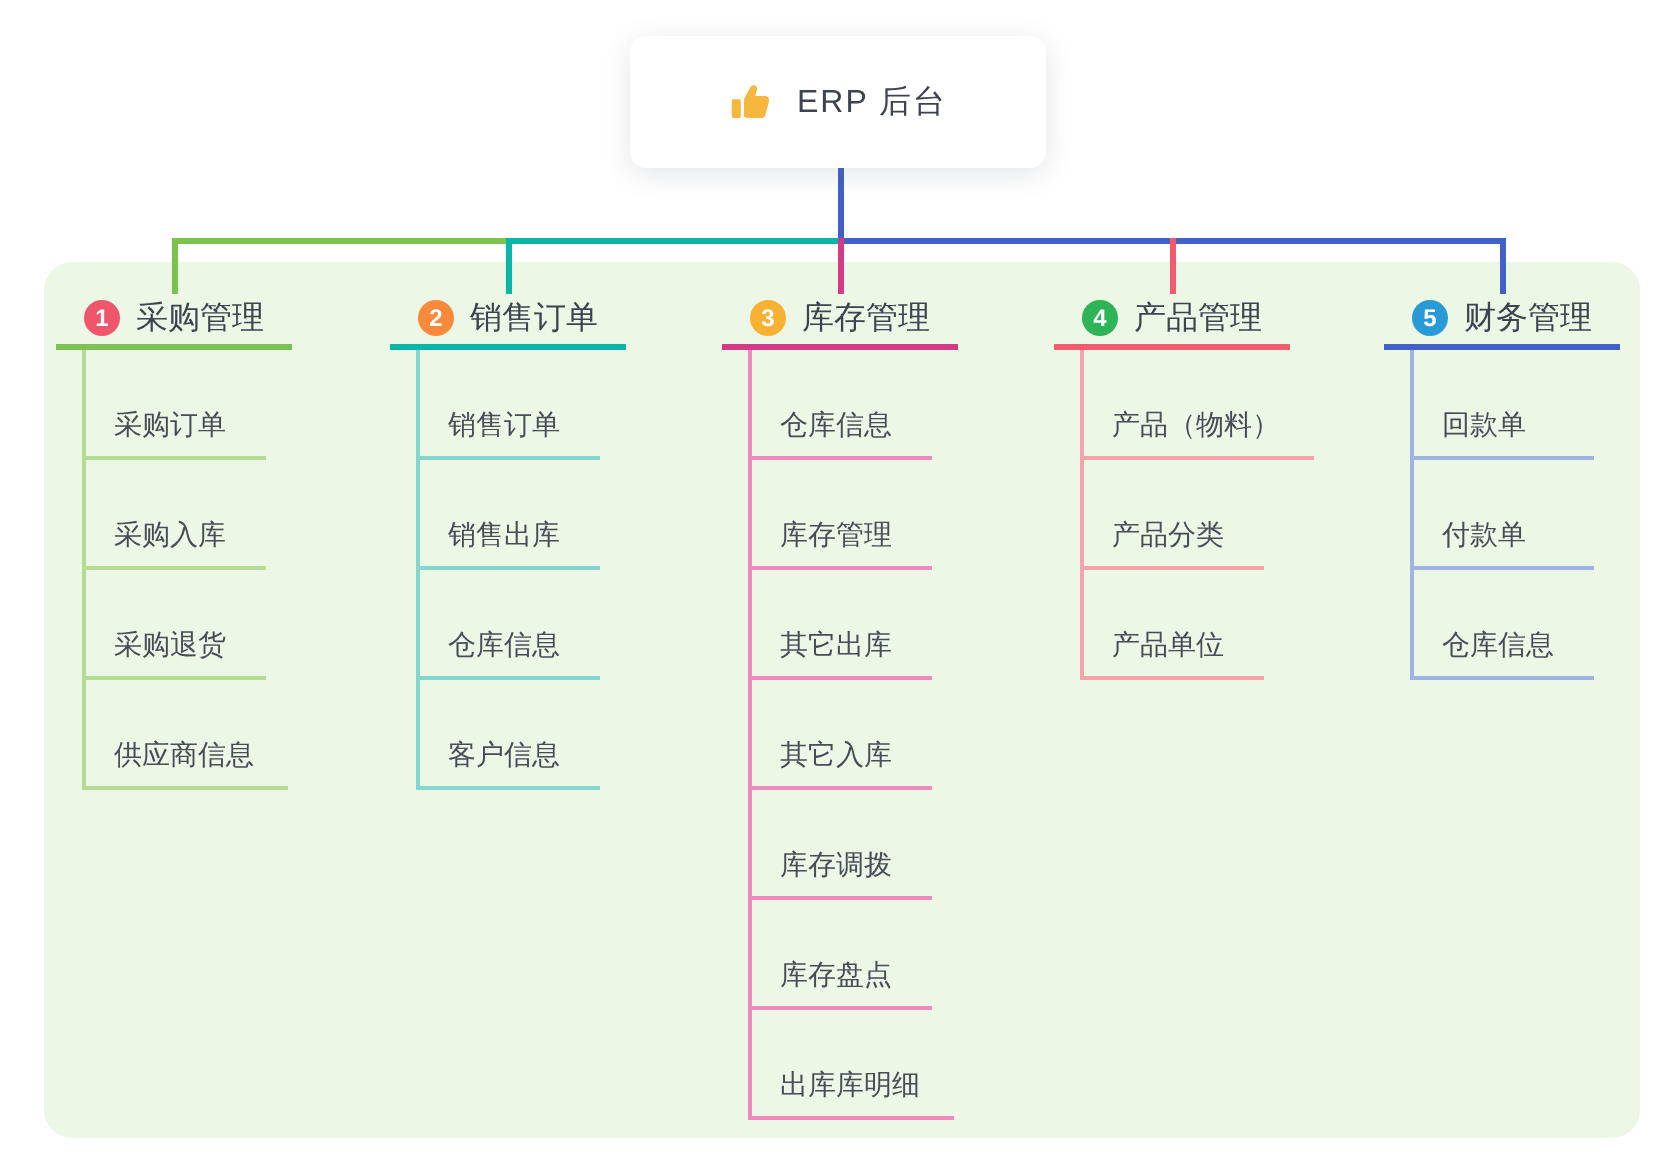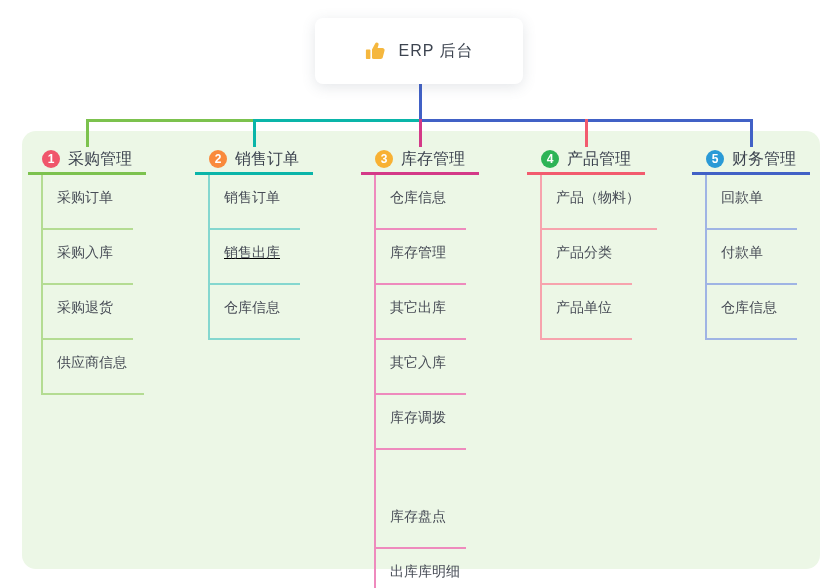--- a/index.html
+++ b/index.html
@@ -67,21 +67,21 @@
   .children {
     margin-left: 13px;
     border-left: 2px solid transparent;
     width: max-content;
   }
   .child {
     height: 55px;
     box-sizing: border-box;
     display: flex;
     align-items: flex-end;
-    padding: 0 17px 21px 14px;
+    padding: 0 17px 6px 14px;
     border-bottom: 2px solid transparent;
     width: max-content;
     min-width: 90px;
   }
   .child-label {
     font-size: 14px;
     color: #474c56;
     white-space: nowrap;
   }
 </style>
@@ -140,28 +140,31 @@
   <div class="branch" style="left: 195px;">
     <div class="branch-header" style="border-bottom-color: rgb(10, 181, 169);">
       <span class="badge" style="background: rgb(249, 138, 60);">2</span>
       <span class="branch-title">销售订单</span>
     </div>
     <div class="children" style="border-left-color: rgb(132, 215, 207);">
   <div class="child" style="border-bottom-color: rgb(132, 215, 207);">
     <span class="child-label">销售订单</span>
   </div>
 
-  <div class="child" style="border-bottom-color: rgb(132, 215, 207); text-decoration: underline;">
+  <div class="child" style="border-bottom-color: rgb(132, 215, 207);">
     <span class="child-label">销售出库</span>
   </div>
 
   <div class="child" style="border-bottom-color: rgb(132, 215, 207);">
     <span class="child-label">仓库信息</span>
   </div>
 
+  <div class="child" style="border-bottom-color: rgb(132, 215, 207);">
+    <span class="child-label">客户信息</span>
+  </div>
 </div>
   </div>
 
   <div class="branch" style="left: 361px;">
     <div class="branch-header" style="border-bottom-color: rgb(212, 58, 136);">
       <span class="badge" style="background: rgb(248, 177, 51);">3</span>
       <span class="branch-title">库存管理</span>
     </div>
     <div class="children" style="border-left-color: rgb(238, 138, 189);">
   <div class="child" style="border-bottom-color: rgb(238, 138, 189);">
@@ -177,21 +180,21 @@
   </div>
 
   <div class="child" style="border-bottom-color: rgb(238, 138, 189);">
     <span class="child-label">其它入库</span>
   </div>
 
   <div class="child" style="border-bottom-color: rgb(238, 138, 189);">
     <span class="child-label">库存调拨</span>
   </div>
 
-  <div class="child" style="border-bottom-color: rgb(238, 138, 189); margin-top: 44px;">
+  <div class="child" style="border-bottom-color: rgb(238, 138, 189);">
     <span class="child-label">库存盘点</span>
   </div>
 
   <div class="child" style="border-bottom-color: rgb(238, 138, 189);">
     <span class="child-label">出库库明细</span>
   </div>
 </div>
   </div>
 
   <div class="branch" style="left: 527px;">

